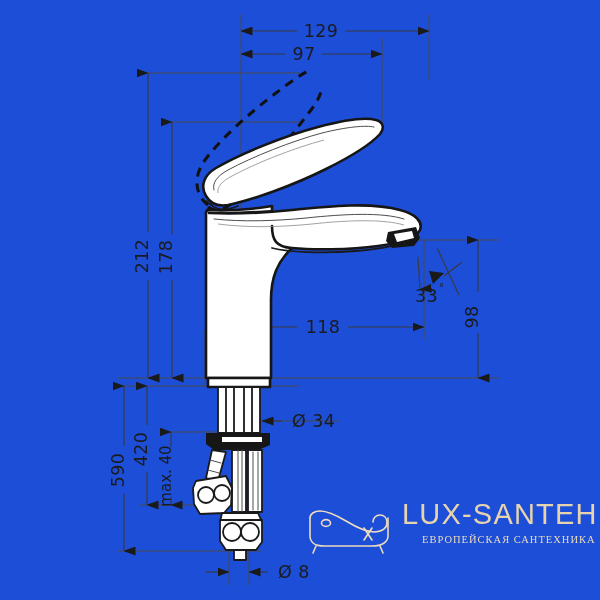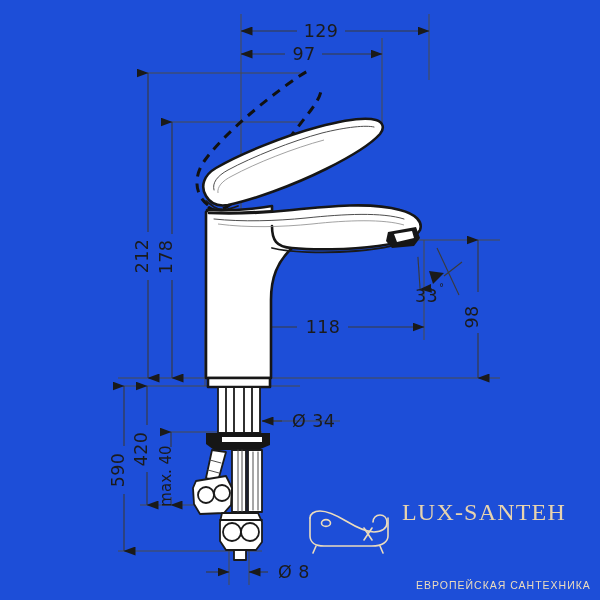--- a/index.html
+++ b/index.html
@@ -63,37 +63,36 @@
     top: 498px;
     width: 288px;
     height: 62px;
     pointer-events: none;
     user-select: none;
   }
   #watermark .wm-title {
     position: absolute;
     left: 96px;
     top: 2px;
-    font-family: Liberation Serif, serif;
-    font-size: 24px;
+    font-family: Liberation Sans, sans-serif;
+    font-size: 29px;
     letter-spacing: 1.2px;
     color: #e7d3ae;
     white-space: nowrap;
     line-height: 1;
   }
   #watermark .wm-sub {
     position: absolute;
-    left: 110px;
+    left: 116px;
     top: 36px;
-    font-family: Liberation Sans, sans-serif;
+    font-family: Liberation Serif, serif;
     font-size: 10.5px;
     letter-spacing: 1.0px;
     color: #ecdcbd;
     white-space: nowrap;
-    margin-top: 45px;
   }
   #watermark .wm-tub {
     position: absolute;
     left: 0px;
     top: 4px;
     width: 92px;
     height: 52px;
   }
 </style>
 </head>

